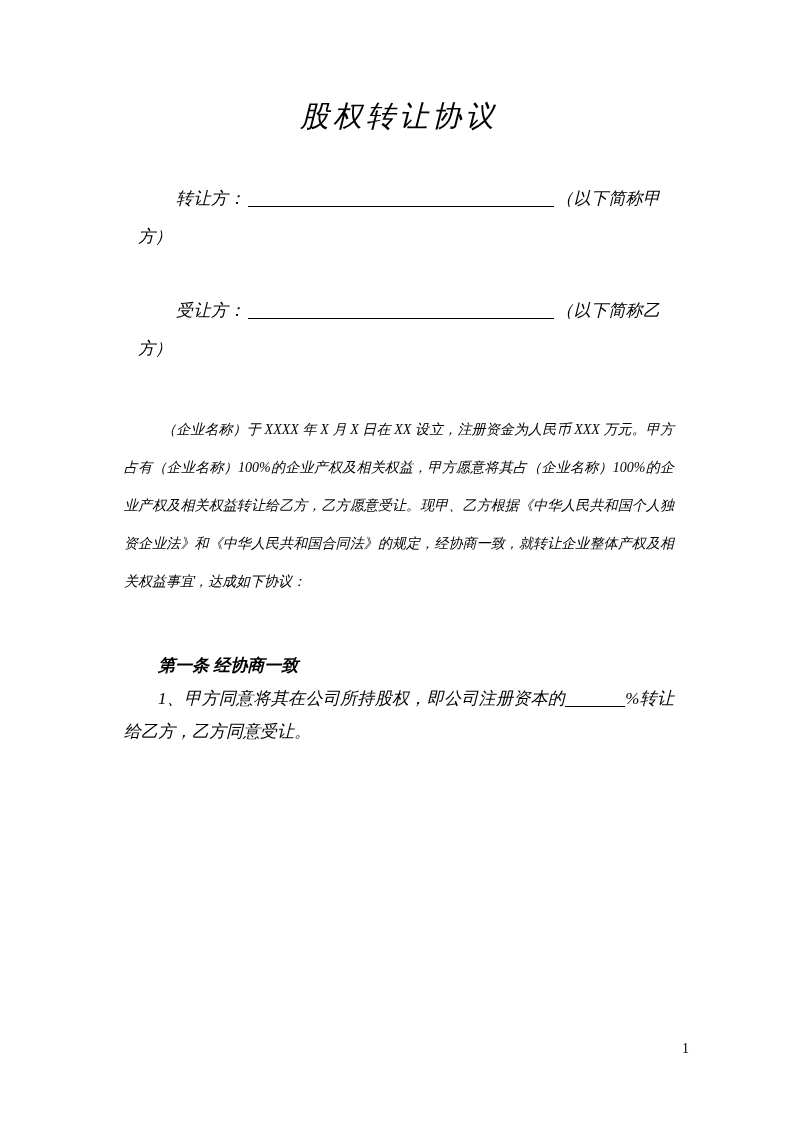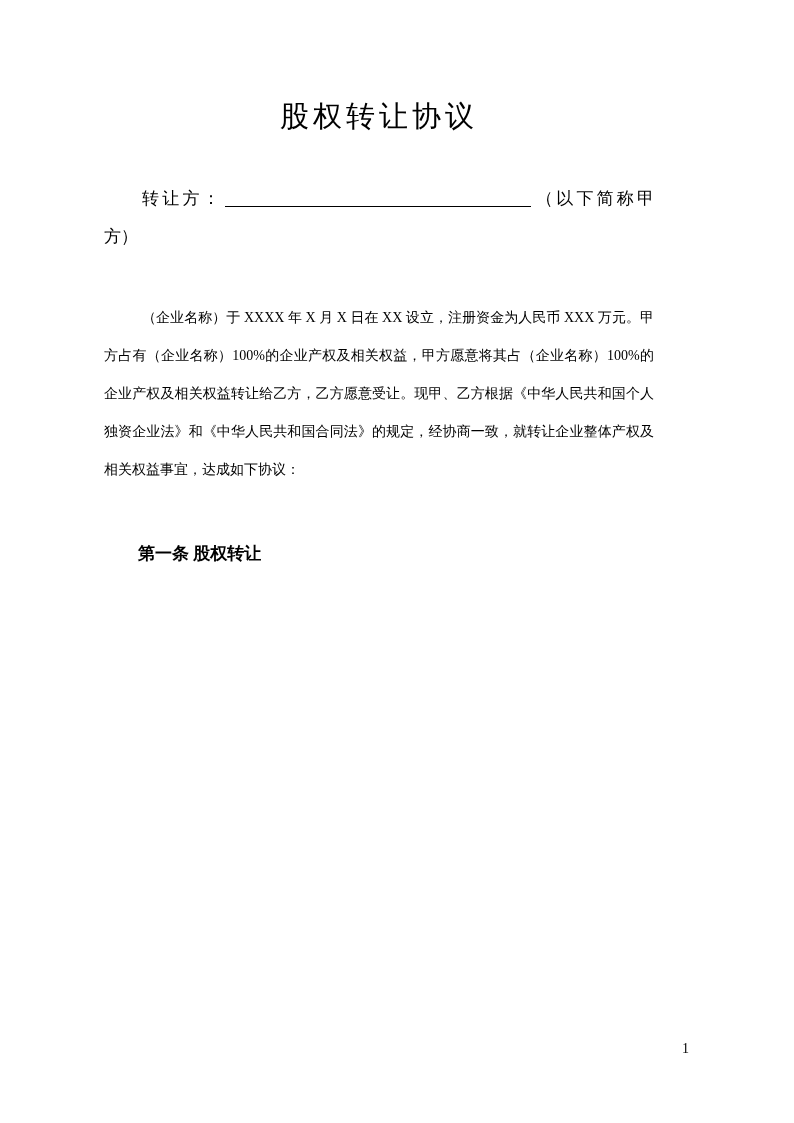--- a/index.html
+++ b/index.html
@@ -15,23 +15,24 @@
     position: relative;
     width: 794px;
     height: 1123px;
     margin: 0 auto;
     background: #ffffff;
     overflow: hidden;
     box-sizing: border-box;
   }
   .content {
     position: absolute;
-    left: 104px;
+    left: 124px;
     top: 0;
     width: 550px;
+    font-style: italic;
   }
 
   
   .doc-title {
     text-align: center;
     font-size: 29px;
     line-height: 40px;
     letter-spacing: 4px;
     font-weight: 400;
     margin: 0;
@@ -42,21 +43,21 @@
   
   .party-block {
     margin-top: 44px;
   }
   .party-line {
     font-size: 17px;
     line-height: 38px;
     text-indent: 38px;
     text-align: justify;
     text-justify: inter-ideograph;
-    margin: 0;
+    margin: 14px;
   }
   .party-line .fill {
     display: inline-block;
     width: 306px;
     border-bottom: 1px solid #000;
     vertical-align: -3px;
     margin: 0 2px;
   }
 
   
@@ -111,29 +112,31 @@
 <div class="page">
 
   <div class="content">
 
     <h1 class="doc-title">股权转让协议</h1>
 
     <div class="party-block">
 
       <p class="party-line"><span>转让方：</span><span class="fill"></span><span>（以下简称甲方）</span></p>
 
+      <p class="party-line" style="margin-top:36px;"><span>受让方：</span><span class="fill"></span><span>（以下简称乙方）</span></p>
 
     </div>
 
     <p class="preamble">（企业名称）于 XXXX 年 X 月 X 日在 XX 设立，注册资金为人民币 XXX 万元。甲方占有（企业名称）100%的企业产权及相关权益，甲方愿意将其占（企业名称）100%的企业产权及相关权益转让给乙方，乙方愿意受让。现甲、乙方根据《中华人民共和国个人独资企业法》和《中华人民共和国合同法》的规定，经协商一致，就转让企业整体产权及相关权益事宜，达成如下协议：</p>
 
     <div class="article">
 
-      <p class="article-heading">第一条  股权转让</p>
+      <p class="article-heading">第一条  经协商一致</p>
 
+      <p class="clause"><span>1、</span><span>甲方同意将其在公司所持股权，即公司注册资本的</span><span class="blank"></span><span>%转让给乙方，乙方同意受让。</span></p>
 
 
 
     </div>
 
   </div>
 
   <div class="page-number">1</div>
 
 </div>

